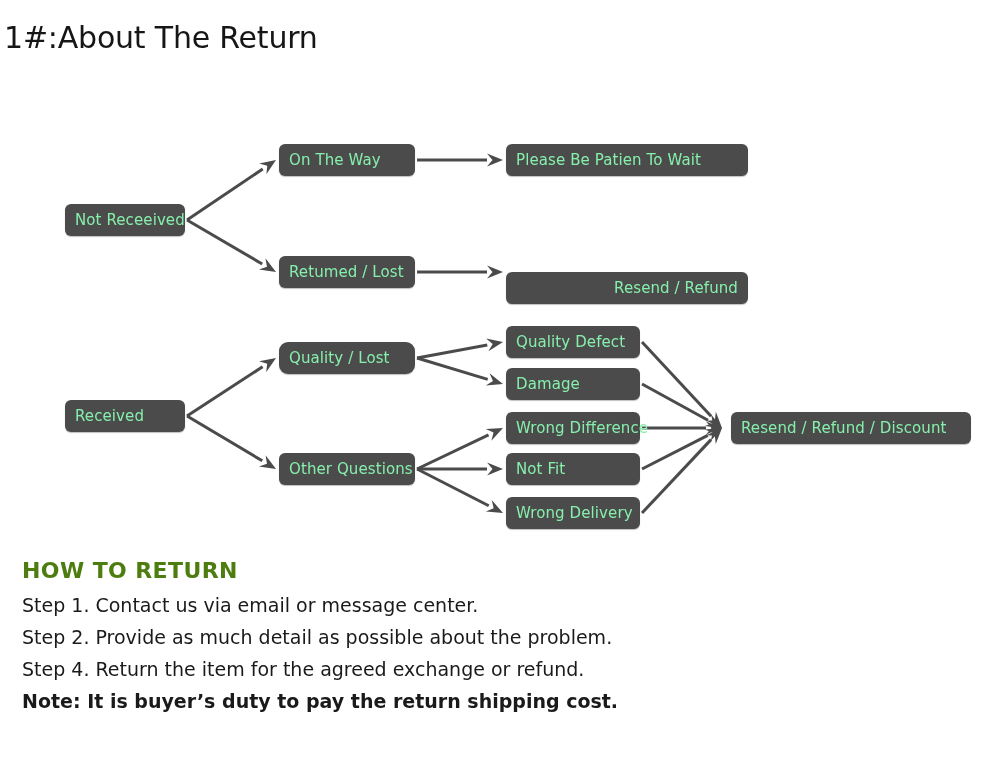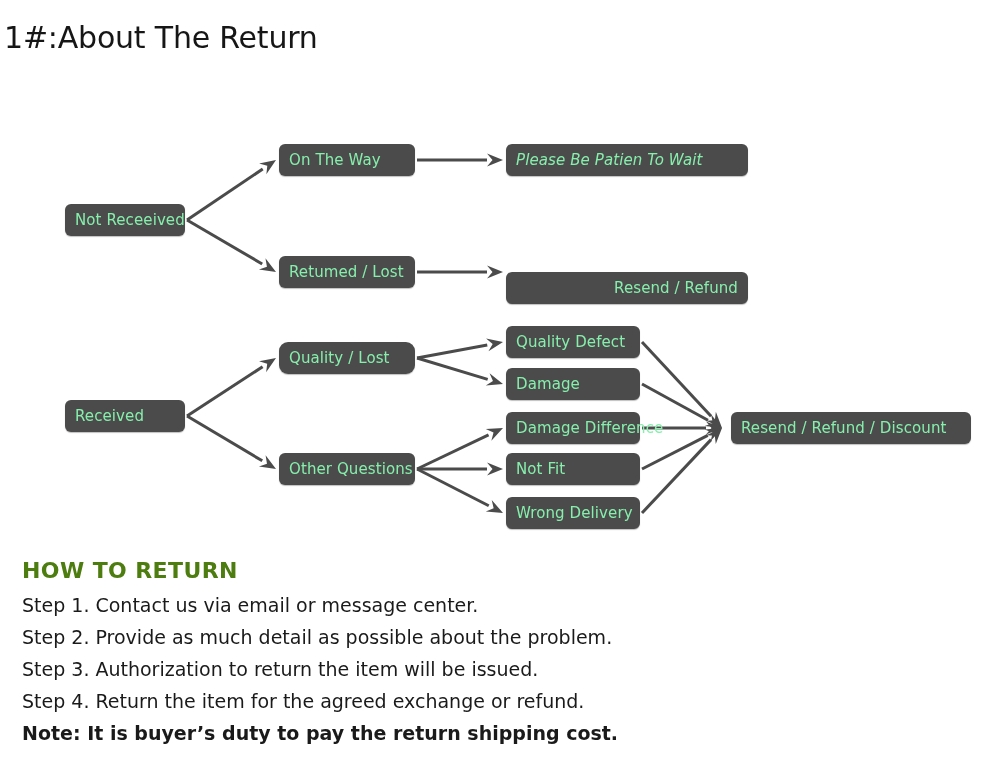--- a/index.html
+++ b/index.html
@@ -114,36 +114,35 @@
       <polygon points="722.00,308.00 706.00,314.50 711.50,308.00 706.00,301.50" fill="#4b4b4b"></polygon>
       <line x1="642" y1="349" x2="707.76106799109" y2="315.29745265456637" stroke="#4b4b4b" stroke-width="3" stroke-linecap="butt"></line>
       <polygon points="722.00,308.00 710.73,321.08 712.66,312.79 704.80,309.51" fill="#4b4b4b"></polygon>
       <line x1="642" y1="393" x2="711.0341648159201" y2="319.65119988308487" stroke="#4b4b4b" stroke-width="3" stroke-linecap="butt"></line>
       <polygon points="722.00,308.00 715.77,324.11 714.80,315.65 706.30,315.20" fill="#4b4b4b"></polygon>
     </svg>
   <div id="node-layer">
       <div class="node" style="left: 65px; top: 84px; width: 120px;">Not Receeived</div>
       <div class="node" style="left: 279px; top: 24px; width: 136px;">On The Way</div>
       <div class="node" style="left: 279px; top: 136px; width: 136px;">Retumed / Lost</div>
-      <div class="node" style="left: 506px; top: 24px; width: 242px; font-style: italic;">Please Be Patien To Wait</div>
+      <div class="node" style="left: 506px; top: 24px; width: 242px;">Please Be Patien To Wait</div>
       <div class="node" style="left: 506px; top: 152px; width: 242px; text-align: right;">Resend / Refund</div>
       <div class="node" style="left: 65px; top: 280px; width: 120px;">Received</div>
       <div class="node" style="left: 279px; top: 222px; width: 136px; border-radius: 9px;">Quality / Lost</div>
       <div class="node" style="left: 279px; top: 333px; width: 136px;">Other Questions</div>
       <div class="node" style="left: 506px; top: 206px; width: 134px;">Quality Defect</div>
       <div class="node" style="left: 506px; top: 248px; width: 134px;">Damage</div>
-      <div class="node" style="left: 506px; top: 292px; width: 134px;">Damage Difference</div>
+      <div class="node" style="left: 506px; top: 292px; width: 134px;">Wrong Difference</div>
       <div class="node" style="left: 506px; top: 333px; width: 134px;">Not Fit</div>
       <div class="node" style="left: 506px; top: 377px; width: 134px;">Wrong Delivery</div>
       <div class="node" style="left: 731px; top: 292px; width: 240px;">Resend / Refund / Discount</div>
     </div>
 </div>
 
 <div id="howto">
   <div id="howto-heading">HOW TO RETURN</div>
   <div id="howto-steps">
       <div class="step-line">Step 1. Contact us via email or message center.</div>
       <div class="step-line">Step 2. Provide as much detail as possible about the problem.</div>
-      <div class="step-line">Step 3. Authorization to return the item will be issued.</div>
       <div class="step-line">Step 4. Return the item for the agreed exchange or refund.</div>
       <div class="step-line bold">Note: It is buyer’s duty to pay the return shipping cost.</div>
     </div>
 </div>
 
 </body></html>

